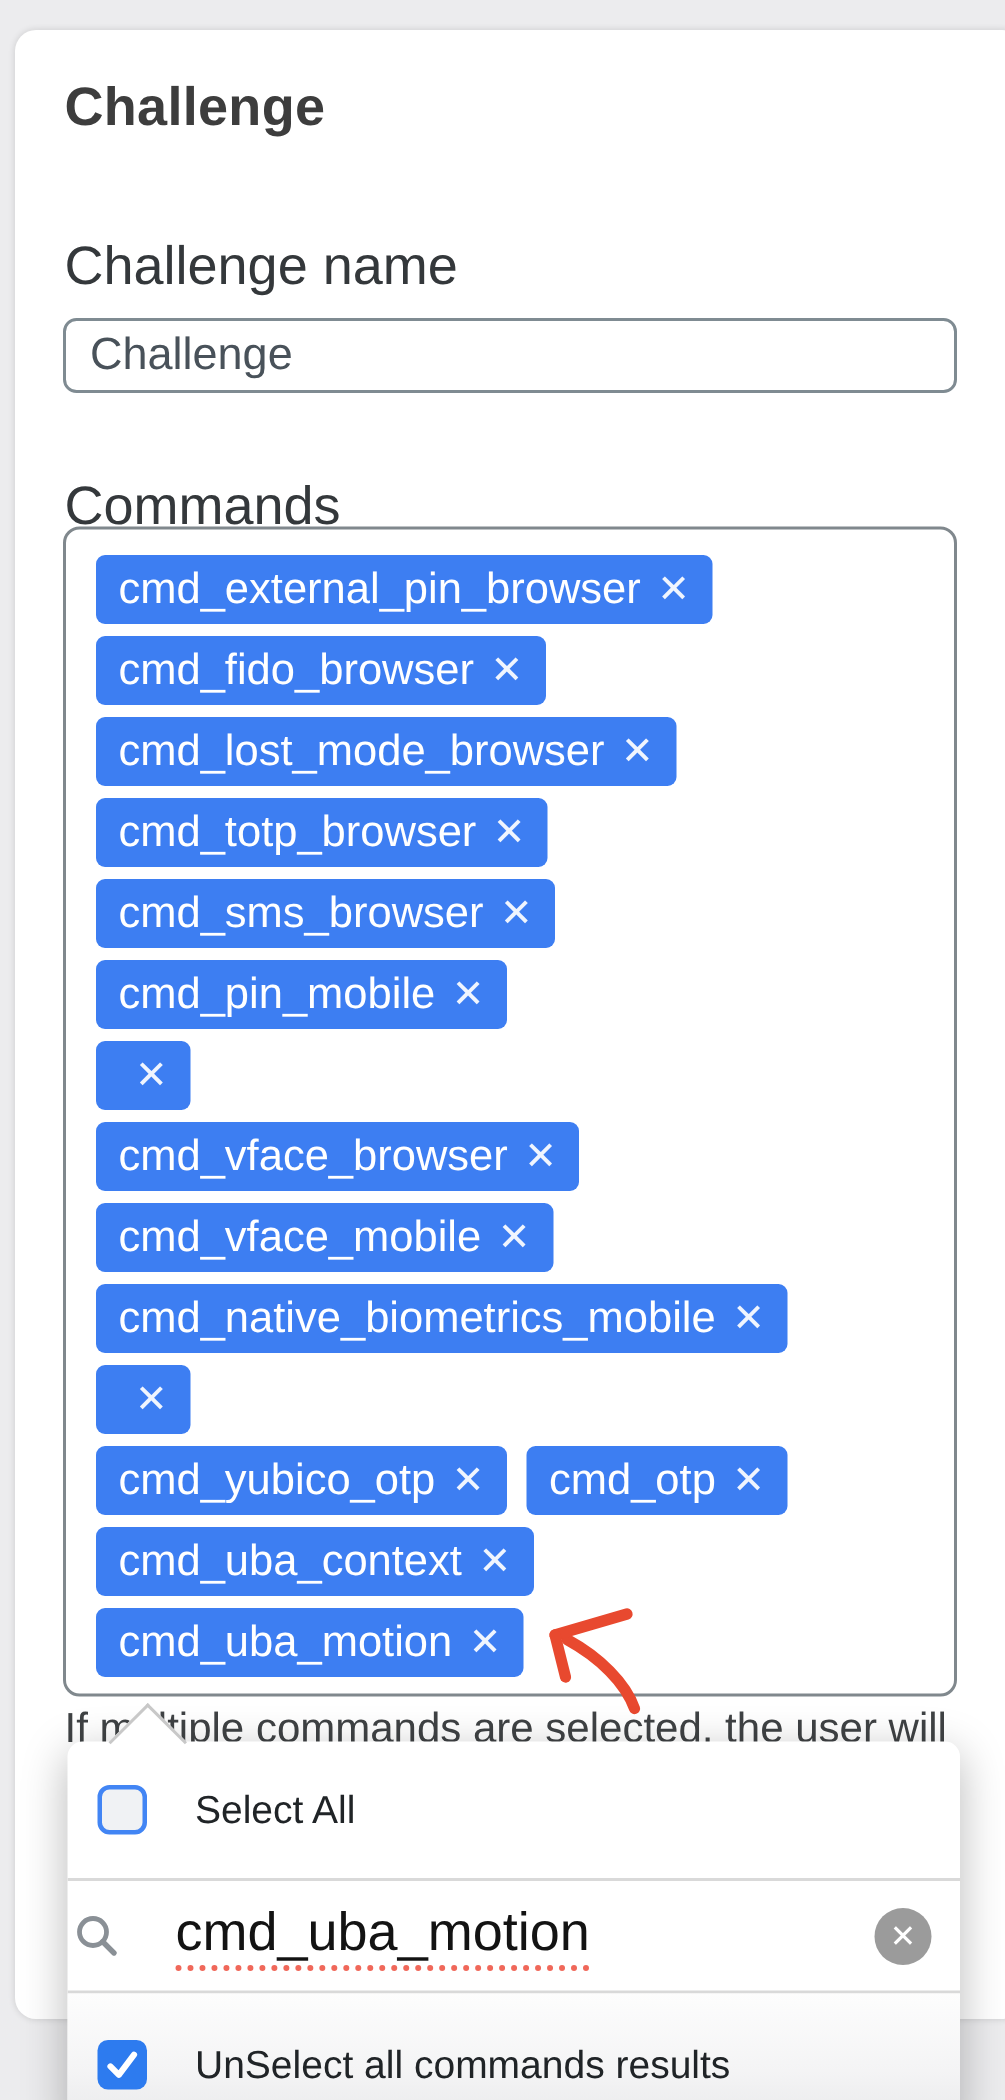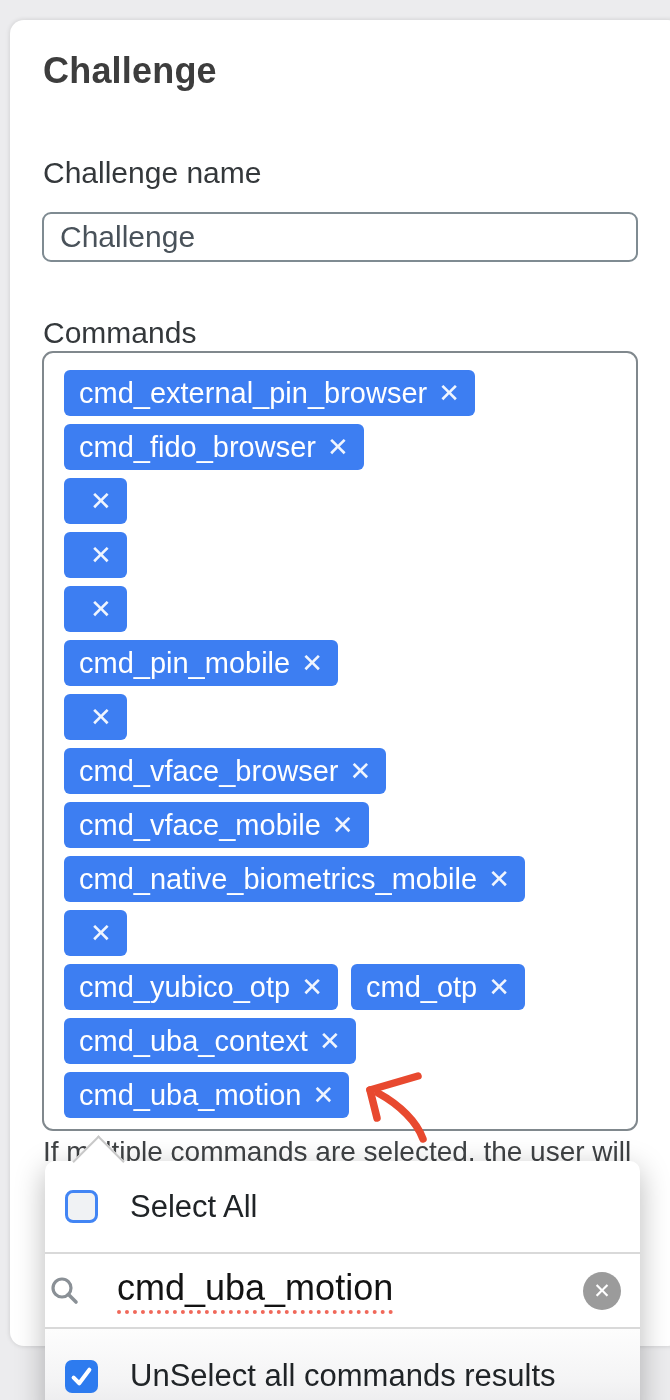--- a/index.html
+++ b/index.html
@@ -17,21 +17,21 @@
     position:absolute;left:10px;top:4px;width:672px;height:1326px;
     background:#ffffff;border-radius:14px 14px 14px 14px;
     box-shadow:0 0 5px rgba(0,0,0,0.14);
   }
   .page-title{
     position:absolute;left:33px;top:30px;margin:0;
     font-size:36px;font-weight:700;color:#3d3d3d;letter-spacing:0.2px;
   }
   .field-label{
     position:absolute;left:33px;
-    font-size:30px;color:#34383b;
+    font-size:36px;color:#34383b;
   }
   .label-name{top:136px;}
   .label-commands{top:296px;}
   .text-input{
     position:absolute;left:32px;top:192px;width:596px;height:50px;
     box-sizing:border-box;border:2px solid #7f8b92;border-radius:9px;
     padding:0 0 0 16px;font-family:inherit;font-size:30px;color:#49525a;
     background:#fff;outline:none;
   }
   .commands-box{
@@ -79,21 +79,21 @@
   .divider{height:0;border-top:2px solid #d9d9d9;}
   .checkbox{
     width:33px;height:33px;box-sizing:border-box;border-radius:8px;
     flex:0 0 auto;cursor:pointer;
   }
   .checkbox.unchecked{border:3px solid #4285f4;background:#f0f2f4;}
   .checkbox.checked{
     border-radius:7px;background:var(--check,#2d7bef);
     display:flex;align-items:center;justify-content:center;
   }
-  .row-label{margin-left:32px;font-size:31px;color:#202427;}
+  .row-label{margin-left:32px;font-size:26px;color:#202427;}
   .search-icon{margin-left:0;flex:0 0 auto;}
   .search-text{
     margin-left:36px;font-size:36px;color:#131313;
     padding-bottom:1px;border-bottom:4px dotted #f0685a;
     white-space:nowrap;cursor:text;
   }
   .clear-btn{
     position:absolute;right:19px;top:50%;margin-top:-19px;
     width:38px;height:38px;border-radius:50%;background:#9b9b9b;
     display:flex;align-items:center;justify-content:center;
@@ -123,30 +123,33 @@
             </span>
           </div>
           <div class="tag-row">
             <span class="tag">
               <span>cmd_fido_browser</span>
               <span class="tag-x">✕</span>
             </span>
           </div>
           <div class="tag-row">
             <span class="tag">
-              <span class="tag-x">✕</span>
-            </span>
-          </div>
-          <div class="tag-row">
-            <span class="tag">
-              <span class="tag-x">✕</span>
-            </span>
-          </div>
-          <div class="tag-row">
-            <span class="tag">
+              <span>cmd_lost_mode_browser</span>
+              <span class="tag-x">✕</span>
+            </span>
+          </div>
+          <div class="tag-row">
+            <span class="tag">
+              <span>cmd_totp_browser</span>
+              <span class="tag-x">✕</span>
+            </span>
+          </div>
+          <div class="tag-row">
+            <span class="tag">
+              <span>cmd_sms_browser</span>
               <span class="tag-x">✕</span>
             </span>
           </div>
           <div class="tag-row">
             <span class="tag">
               <span>cmd_pin_mobile</span>
               <span class="tag-x">✕</span>
             </span>
           </div>
           <div class="tag-row">

